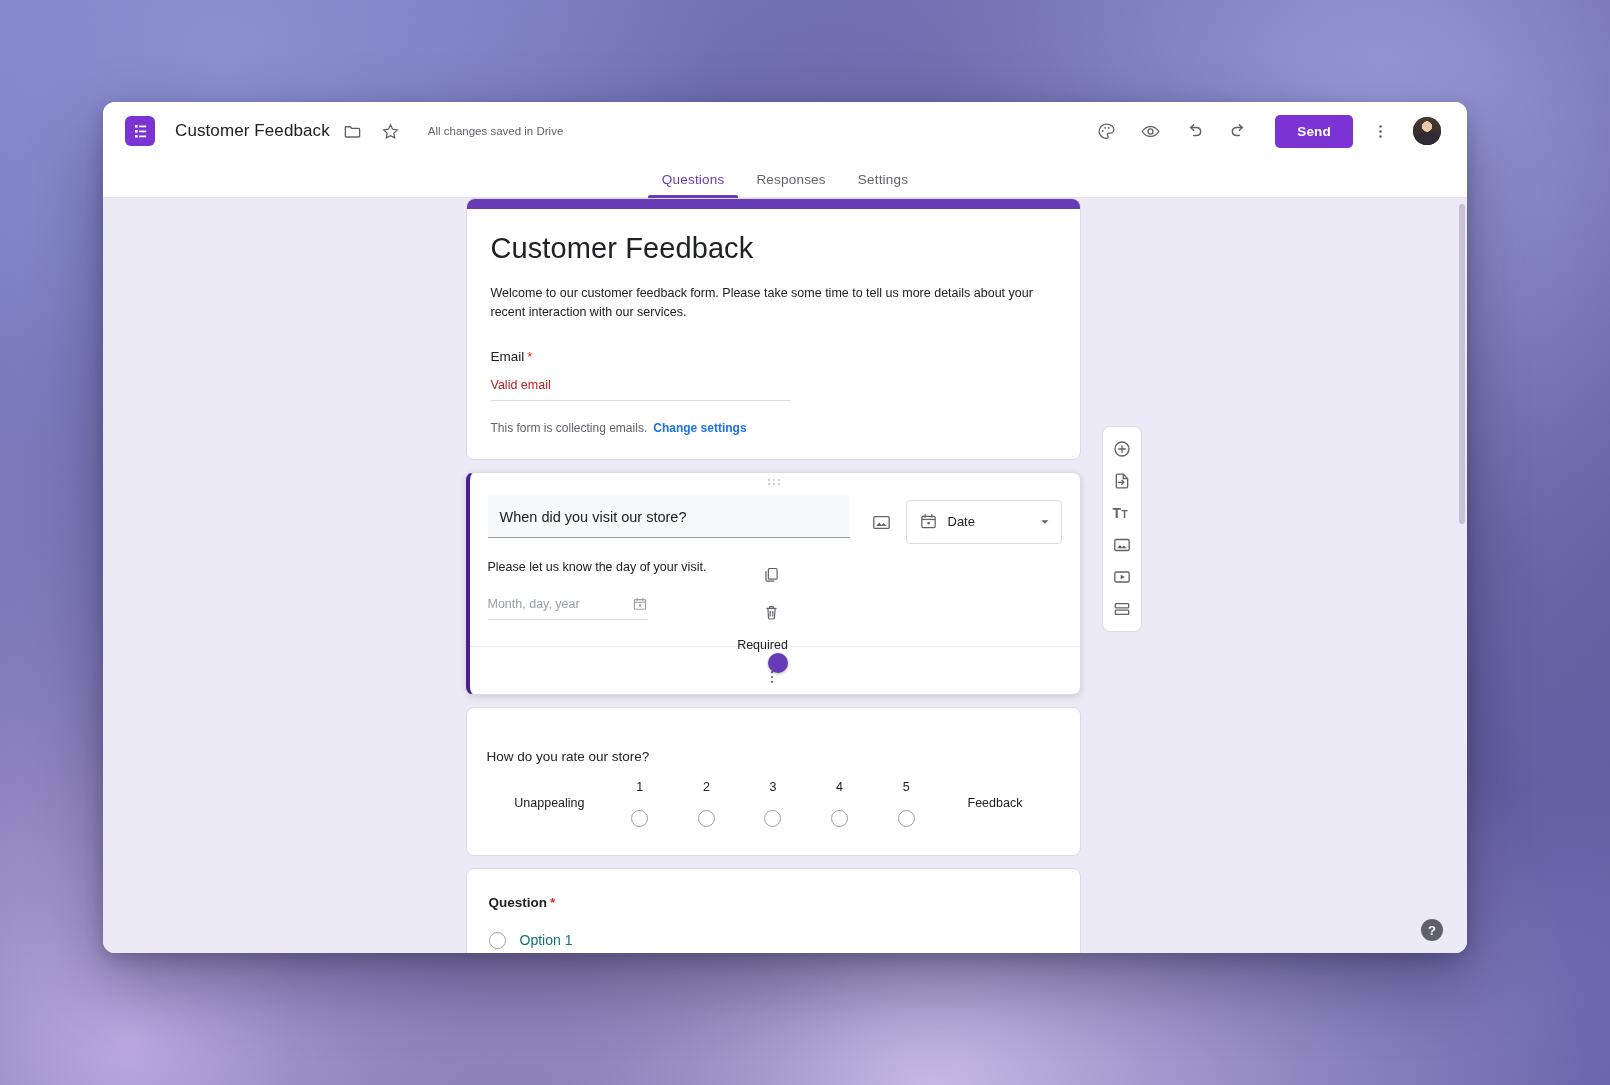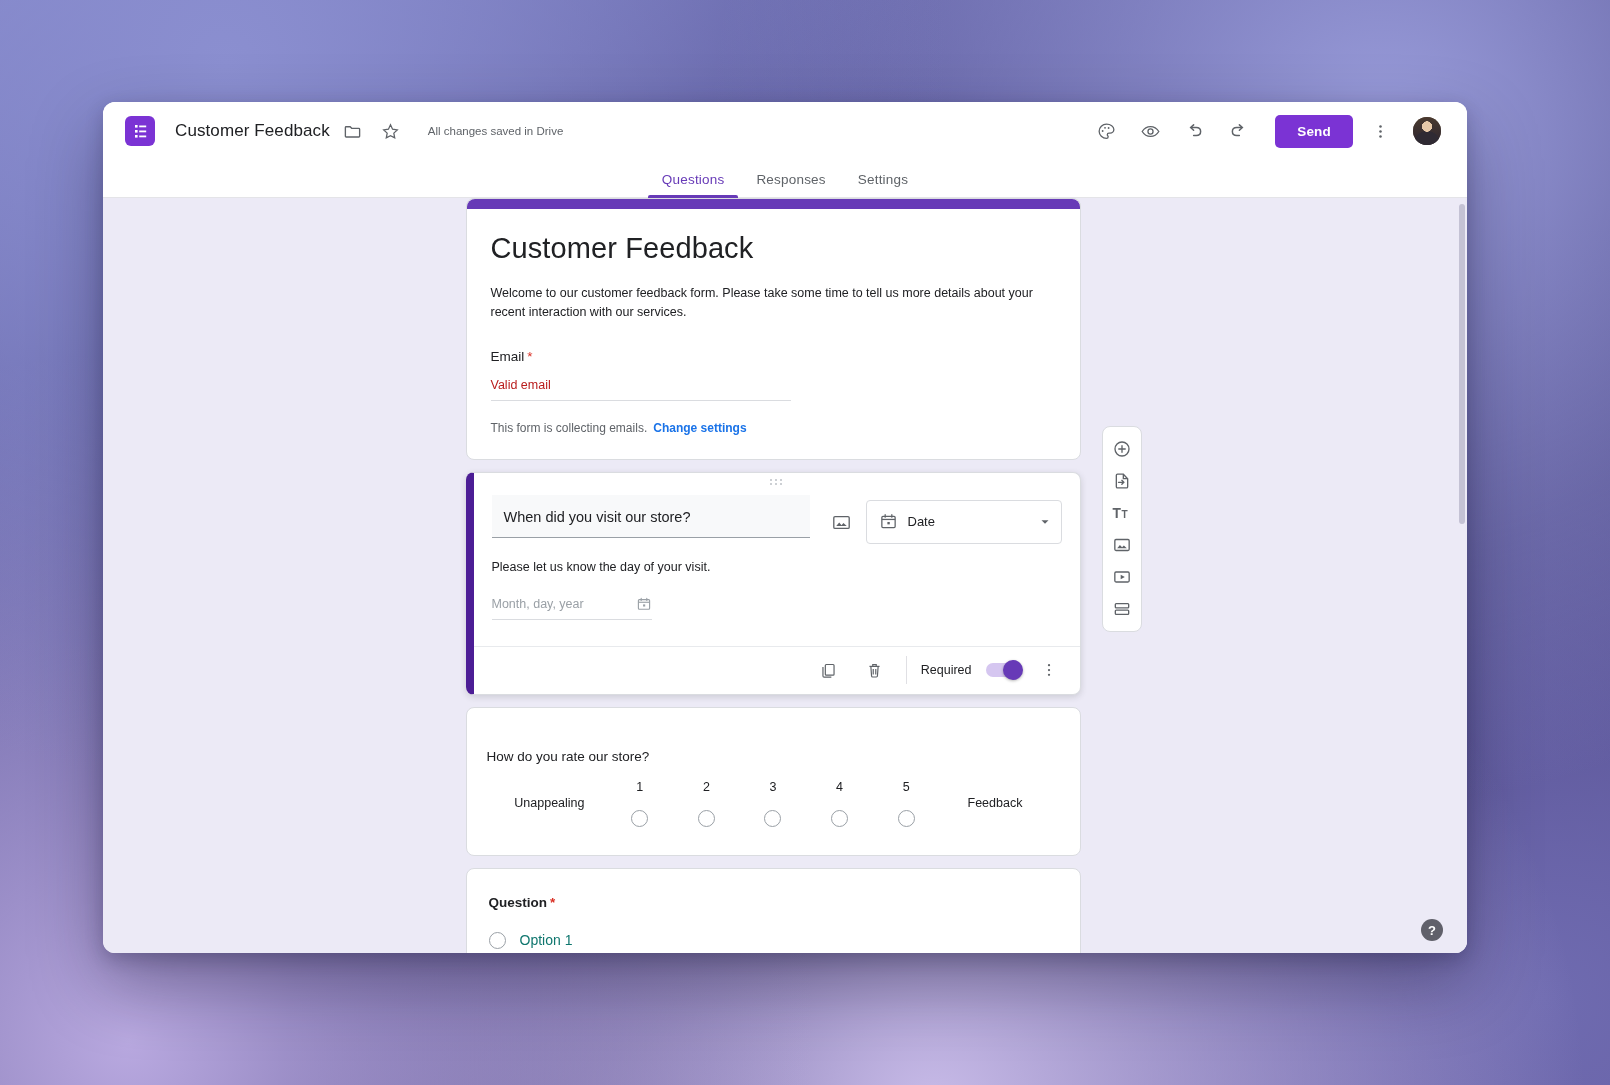--- a/index.html
+++ b/index.html
@@ -143,21 +143,21 @@
     padding-bottom: 8px;
     font-size: 12.5px; color: #b91c1c;
   }
   .collect-row {
     margin-top: 20px; font-size: 12px; color: #5f6368;
   }
   .collect-row .link { color: #1a73e8; cursor: pointer; margin-left: 6px; font-weight: bold; }
 
   
   .card.active {
-    border-left: 8px solid #4c1d95;
+    border-left: 4px solid #4c1d95;
     box-shadow: 0 2px 6px rgba(60,64,67,.18);
   }
   .drag-handle {
     position: absolute; top: 6px; left: 0; right: 0;
     display: flex; justify-content: center; pointer-events: none;
   }
   .dots-grid {
     display: grid; grid-template-columns: repeat(3, 3px); gap: 2px;
   }
   .dots-grid i { width: 2px; height: 2px; background: #bdc1c6; border-radius: 50%; display: block; }
@@ -173,21 +173,21 @@
     padding: 14px 12px 12px;
     font-size: 14.5px; color: #202124;
     cursor: text;
   }
   .q-img-btn {
     width: 40px; height: 40px; margin: 8px 4px 0 12px;
     display: flex; align-items: center; justify-content: center;
     border-radius: 50%; cursor: pointer; flex: 0 0 auto;
   }
   .type-select {
-    width: 196px; height: 44px; margin-top: 5px;
+    width: 156px; height: 44px; margin-top: 5px;
     border: 1px solid #dadce0; border-radius: 4px;
     display: flex; align-items: center; gap: 10px;
     padding: 0 10px 0 12px; cursor: pointer; flex: 0 0 auto;
     background: #fff;
   }
   .type-select .label { font-size: 13px; color: #202124; flex: 1 1 auto; }
   .q-desc {
     padding: 16px 18px 0 18px;
     font-size: 12.5px; color: #202124;
   }
@@ -195,21 +195,21 @@
     margin: 22px 18px 0;
     width: 160px;
     display: flex; align-items: center; justify-content: space-between;
     border-bottom: 1px solid #dadce0;
     padding-bottom: 7px;
     font-size: 12.5px; color: #9aa0a6;
   }
   .q-footer {
     margin: 26px 0 0; border-top: 1px solid #e8eaed;
     height: 48px; display: flex; align-items: center; justify-content: flex-end;
-    padding-right: 14px; gap: 4px;
+    padding-right: 14px; gap: 4px; flex-direction: column;
   }
   .q-footer .hdr-icon-btn { width: 34px; height: 34px; }
   .vrule { width: 1px; height: 28px; background: #e0e0e4; margin: 0 10px; }
   .req-label { font-size: 12.5px; color: #202124; margin-right: 10px; }
   .toggle {
     width: 34px; height: 14px; border-radius: 7px;
     background: #d5c6f0; position: relative; cursor: pointer;
   }
   .toggle .knob {
     position: absolute; right: -3px; top: -3px;

